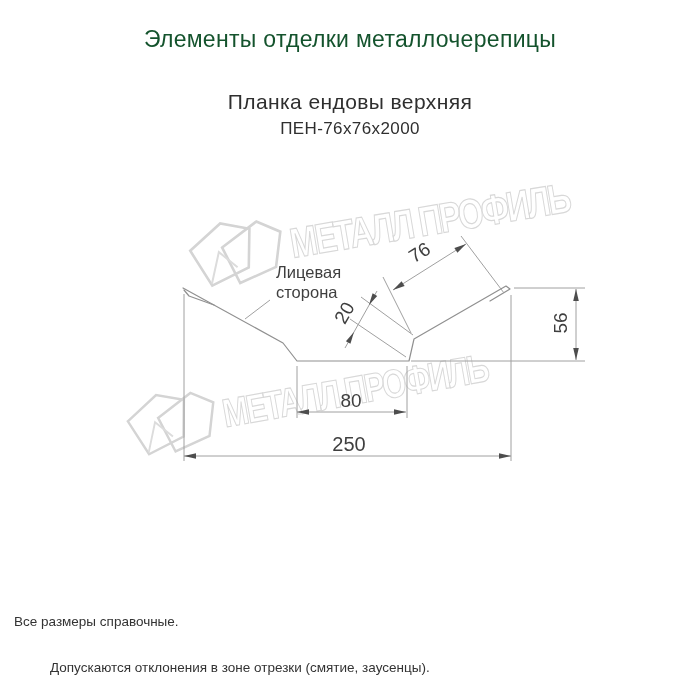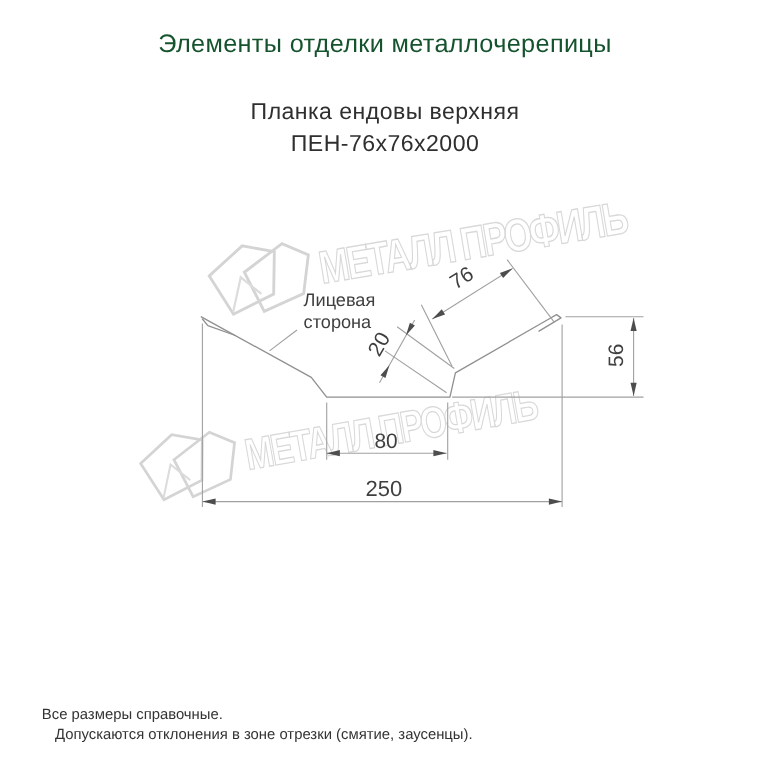--- a/index.html
+++ b/index.html
@@ -10,38 +10,38 @@
   .page-title{
     position:absolute;top:26px;left:0;width:700px;text-align:center;
     font-size:23px;color:#14532d;letter-spacing:0.3px;
   }
   .product-name{
     position:absolute;top:90px;left:0;width:700px;text-align:center;
     font-size:21px;color:#2f2f2f;letter-spacing:0.4px;
   }
   .product-code{
     position:absolute;top:119px;left:0;width:700px;text-align:center;
-    font-size:21px;color:#2f2f2f;letter-spacing:0.4px;
+    font-size:17px;color:#2f2f2f;letter-spacing:0.4px;
   }
   .drawing-svg{position:absolute;left:0;top:0;width:700px;height:700px;z-index:2;}
   .watermark{
     position:absolute;display:flex;align-items:center;z-index:1;
     pointer-events:none;
   }
   .watermark.upper{left:184px;top:218px;transform:rotate(-9.5deg);transform-origin:left center;}
   .watermark.lower{left:122px;top:388px;transform:rotate(-10deg) scale(0.95);transform-origin:left center;}
   .wm-text{
     font-size:42px;font-weight:bold;letter-spacing:-3px;white-space:nowrap;
     transform:scaleX(0.78);transform-origin:left center;
     color:transparent;-webkit-text-stroke:1.2px #d8d8d8;
   }
   .footnote{
     position:absolute;left:14px;color:#333333;font-size:13.5px;line-height:18px;
   }
-  .footnote.l1{top:641px;margin-left:24px;}
+  .footnote.l1{top:613px;}
   .footnote.l2{top:659px;margin-left:36px;}
   .dim-text{fill:#3f3f3f;font-family:"Liberation Sans",sans-serif;font-size:19px;}
   .dim-text-big{fill:#3f3f3f;font-family:"Liberation Sans",sans-serif;font-size:20px;}
   .label-text{fill:#3f3f3f;font-family:"Liberation Sans",sans-serif;font-size:16.5px;}
   .profile-line{stroke:#909090;stroke-width:1.2;fill:none;stroke-linejoin:round;stroke-linecap:round;}
   .thin-line{stroke:#a0a0a0;stroke-width:1;fill:none;}
   .arrow{fill:#4d4d4d;stroke:none;}
 </style>
 </head>
 <body>

